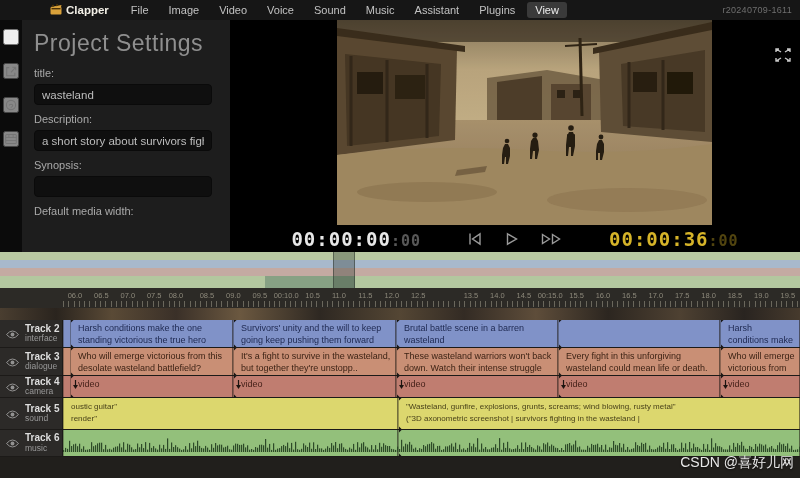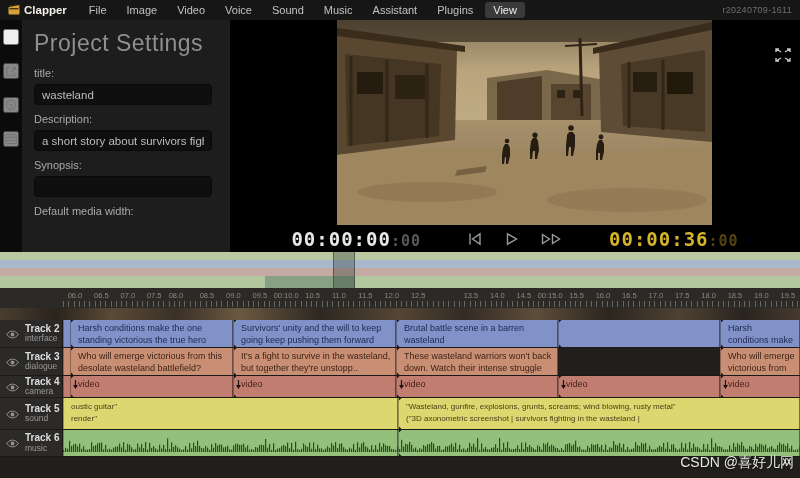--- a/index.html
+++ b/index.html
@@ -3,21 +3,21 @@
 <meta charset="utf-8">
 <style>
   * { margin:0; padding:0; box-sizing:border-box; }
   html,body { width:800px; height:478px; overflow:hidden; background:#211f1c;
     font-family:"Liberation Sans", sans-serif; -webkit-font-smoothing:antialiased; }
   #app { position:relative; width:800px; height:478px; background:#211f1c; }
 
   
   .menubar { position:absolute; top:0; left:0; width:800px; height:20px; background:#161616;
     display:flex; align-items:center; padding:0 8px; color:#c9c9c9; font-size:11px; z-index:30; }
-  .logo { display:flex; align-items:center; gap:4px; margin-right:14px; }
+  .logo { display:flex; align-items:center; gap:4px; margin-right:14px;margin-left:42px; }
   .logo-text { color:#f2efe6; font-weight:bold; font-size:11.5px; }
   .menu-items { display:flex; align-items:center; gap:4px; }
   .menu-item { padding:2px 8px; border-radius:3px; color:#c2c2c2; cursor:default; }
   .menu-item.active { background:#3a3a3a; color:#eee; }
   .version { margin-left:auto; color:#6f6f6f; font-size:9px; letter-spacing:.3px; }
 
   
   .workspace { position:absolute; top:20px; left:0; width:800px; height:232px; display:flex; }
   .icon-rail { width:22px; height:232px; background:#0b0b0b; display:flex; flex-direction:column;
     align-items:center; padding-top:9px; gap:18px; }
@@ -351,20 +351,25 @@
             </div>
             <div class="cell" style="left: 170px; width: 163px; background: rgb(201, 143, 117); color: rgb(61, 35, 21);">
               <span class="diamond" style="top: -3px;"></span>
               <span class="diamond" style="bottom: -3px;"></span>
               <div class="cell-text">It's a fight to survive in the wasteland, but together they're unstopp..</div>
             </div>
             <div class="cell" style="left: 333px; width: 162px; background: rgb(201, 143, 117); color: rgb(61, 35, 21);">
               <span class="diamond" style="top: -3px;"></span>
               <span class="diamond" style="bottom: -3px;"></span>
               <div class="cell-text">These wasteland warriors won't back down. Watch their intense struggle for.</div>
+            </div>
+            <div class="cell" style="left: 495px; width: 162px; background: rgb(201, 143, 117); color: rgb(61, 35, 21);">
+              <span class="diamond" style="top: -3px;"></span>
+              <span class="diamond" style="bottom: -3px;"></span>
+              <div class="cell-text">Every fight in this unforgiving wasteland could mean life or death.</div>
             </div>
             <div class="cell" style="left: 657px; width: 80px; background: rgb(201, 143, 117); color: rgb(61, 35, 21);">
               <span class="diamond" style="top: -3px;"></span>
               <span class="diamond" style="bottom: -3px;"></span>
               <div class="cell-text">Who will emerge victorious from this desolate wasteland battlefield?</div>
             </div>
           </div>
           <div class="track-head">
             <span class="eye"><svg width="13" height="9" viewBox="0 0 13 9">
                 <path d="M.5 4.5 Q6.5 -2.5 12.5 4.5 Q6.5 11.5 .5 4.5 Z" fill="none" stroke="#b5b5b5" stroke-width="1"></path>

